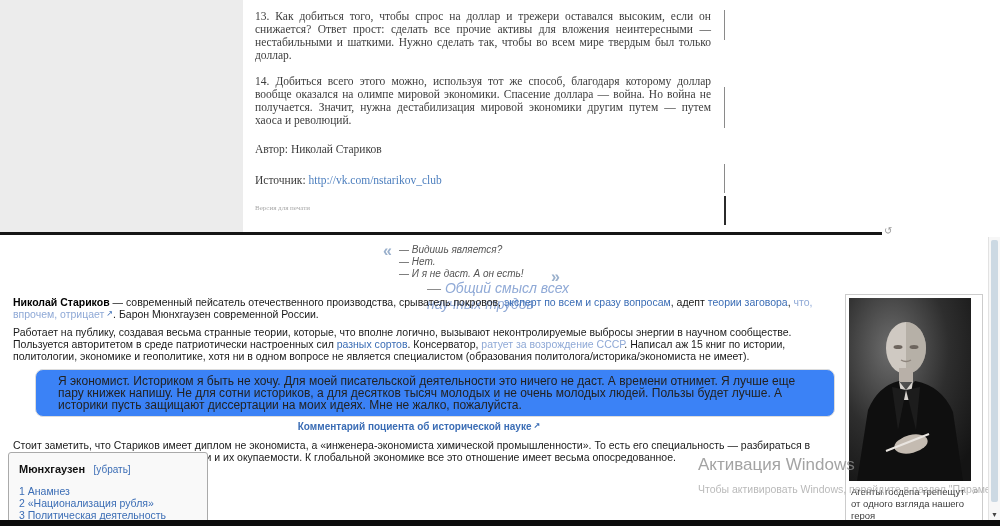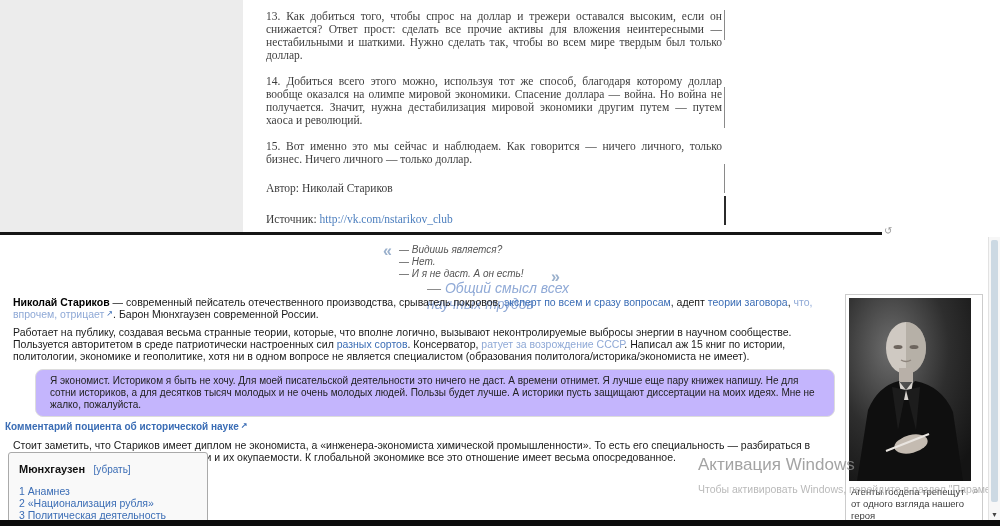--- a/index.html
+++ b/index.html
@@ -1,21 +1,21 @@
 <!DOCTYPE html>
 <html><head>
 <meta charset="utf-8">
 <style>
   html,body{margin:0;padding:0;background:#fff;}
   .screen{position:relative;width:1000px;height:526px;overflow:hidden;background:#fff;
           font-family:"Liberation Sans",sans-serif;}
 
   
   .doc-margin{position:absolute;left:0;top:0;width:243px;height:232px;background:#ececec;}
-  .doc{position:absolute;left:266px;top:10px;width:456px;
+  .doc{position:absolute;left:255px;top:10px;width:456px;
        font-family:"Liberation Serif",serif;font-size:11.5px;line-height:13px;color:#3d3d3d;}
   .doc p{margin:0 0 13px 0;text-align:justify;}
   .doc .doc-author{margin-top:16px;margin-bottom:0;}
   .doc .doc-source{margin-top:18px;margin-bottom:15px;}
   .doc-link{color:#4d7fbe;text-decoration:none;}
   .doc-print{font-size:7px;color:#a9a9a9;margin-top:2px;cursor:pointer;}
   .edge-mark{position:absolute;width:1px;background:#8a8a8a;}
   .edge-mark.dark{background:#2b2b2b;width:2px;}
 
   
@@ -32,22 +32,22 @@
   .epigraph-src{margin-top:0;margin-left:28px;font-size:14px;font-style:italic;color:#8c8c8c;}
   .epigraph-src a{color:#8fa9d6;text-decoration:none;font-style:italic;}
 
   .wiki-content{position:absolute;left:5px;top:59px;width:830px;font-size:10.5px;line-height:12px;}
   .wiki-content p{margin:0 0 6px 8px;}
   b{color:#000;}
   .wlink{color:#3b6db5;text-decoration:none;}
   .wlink.visited{color:#8fa9d6;}
   .ext-icon{color:#3b6db5;font-size:8px;vertical-align:2px;margin-left:2px;}
   .wquote{margin:7px 0 0 30px;border:1px solid #dcdcdc;border-radius:8px;
-          padding:5px 14px;font-size:10px;line-height:12px;color:#222;background:#c4b5fd;}
-  .wquote-src{text-align:left;font-size:10px;margin:3px 2px 6px 0;font-weight:bold;}
+          padding:5px 22px;font-size:12px;line-height:12px;color:#222;background:#3b82f6;}
+  .wquote-src{text-align:center;font-size:10px;margin:3px 2px 6px 0;font-weight:bold;}
   .p3{margin-top:7px;}
 
   
   .toc{position:absolute;left:8px;top:215px;width:178px;background:#f9f9f9;
        border:1px solid #aaa;border-radius:3px;padding:6px 10px 30px 10px;}
   .toc-title{font-size:11px;font-weight:bold;color:#111;display:inline;}
   .toc-hide{font-size:10px;color:#3b6db5;text-decoration:none;margin-left:4px;}
   .toc-list{margin-top:8px;}
   .toc-list a{display:block;font-size:10.5px;line-height:12px;color:#3b6db5;text-decoration:none;margin-bottom:0;}
 
@@ -73,21 +73,20 @@
 </head>
 <body>
 
 <div class="screen">
 
   <div class="doc-margin"></div>
   <div class="doc">
     <div>
         <p>13. Как добиться того, чтобы спрос на доллар и трежери оставался высоким, если он снижается? Ответ прост: сделать все прочие активы для вложения неинтересными — нестабильными и шаткими. Нужно сделать так, чтобы во всем мире твердым был только доллар.</p>
         <p>14. Добиться всего этого можно, используя тот же способ, благодаря которому доллар вообще оказался на олимпе мировой экономики. Спасение доллара — война. Но война не получается. Значит, нужна дестабилизация мировой экономики другим путем — путем хаоса и революций.</p>
-        <p>15. Вот именно это мы сейчас и наблюдаем. Как говорится — ничего личного, только бизнес. Ничего личного — только доллар.</p>
       </div>
     <p class="doc-author">Автор: Николай Стариков</p>
     <p class="doc-source"><span>Источник: </span><a href="#" class="doc-link">http://vk.com/nstarikov_club</a></p>
     <div class="doc-print">Версия для печати</div>
   </div>
   <div class="edge-mark" style="left:724px;top:10px;height:30px;"></div>
   <div class="edge-mark" style="left:724px;top:87px;height:41px;"></div>
   <div class="edge-mark" style="left:724px;top:164px;height:29px;"></div>
   <div class="edge-mark dark" style="left:724px;top:196px;height:29px;"></div>
 

